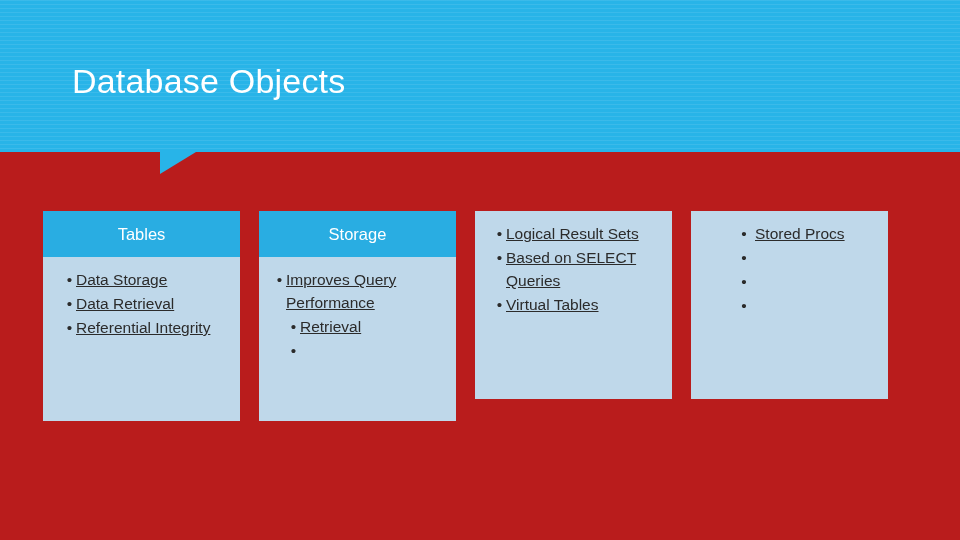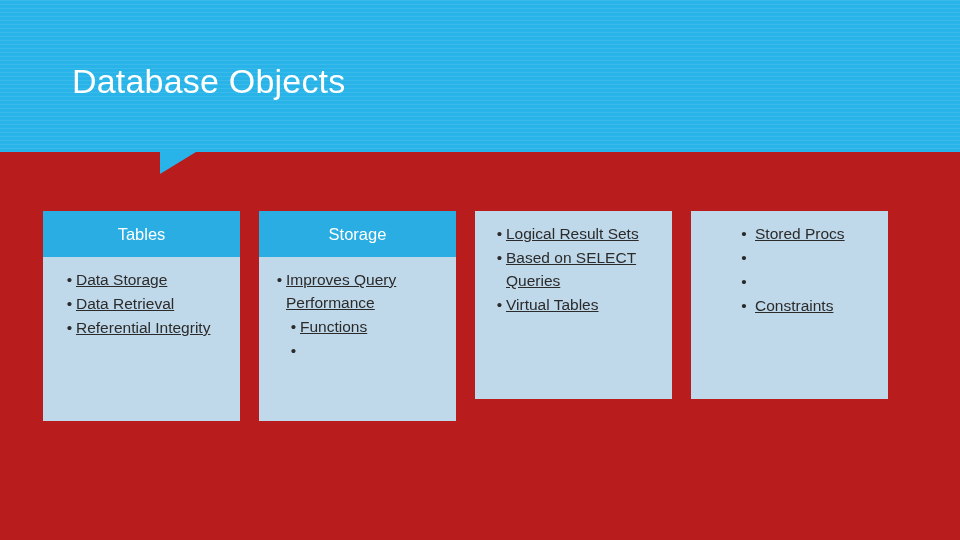--- a/index.html
+++ b/index.html
@@ -155,21 +155,21 @@
     <div class="column col-b">
       <div class="col-header">Storage</div>
       <div class="col-body">
         <ul class="bullets">
           <li>
             <span class="dot">•</span>
             <span class="txt">Improves Query Performance</span>
           </li>
           <li class="indent">
             <span class="dot">•</span>
-            <span class="txt">Functions</span>
+            <span class="txt">Retrieval</span>
           </li>
           <li class="indent">
             <span class="dot">•</span>
           </li>
         </ul>
       </div>
     </div>
 
     <div class="column col-c">
       <div class="col-body taller">
@@ -198,20 +198,19 @@
             <span class="txt">Stored Procs</span>
           </li>
           <li>
             <span class="dot">•</span>
           </li>
           <li>
             <span class="dot">•</span>
           </li>
           <li>
             <span class="dot">•</span>
-            <span class="txt">Constraints</span>
           </li>
         </ul>
       </div>
     </div>
 
   </div>
 </div>
 
 </body></html>

